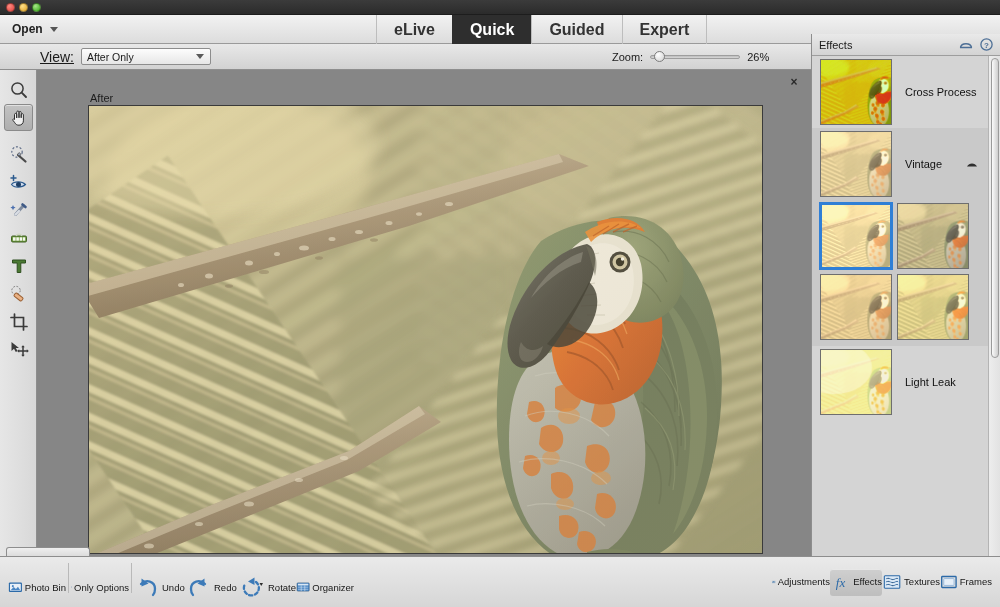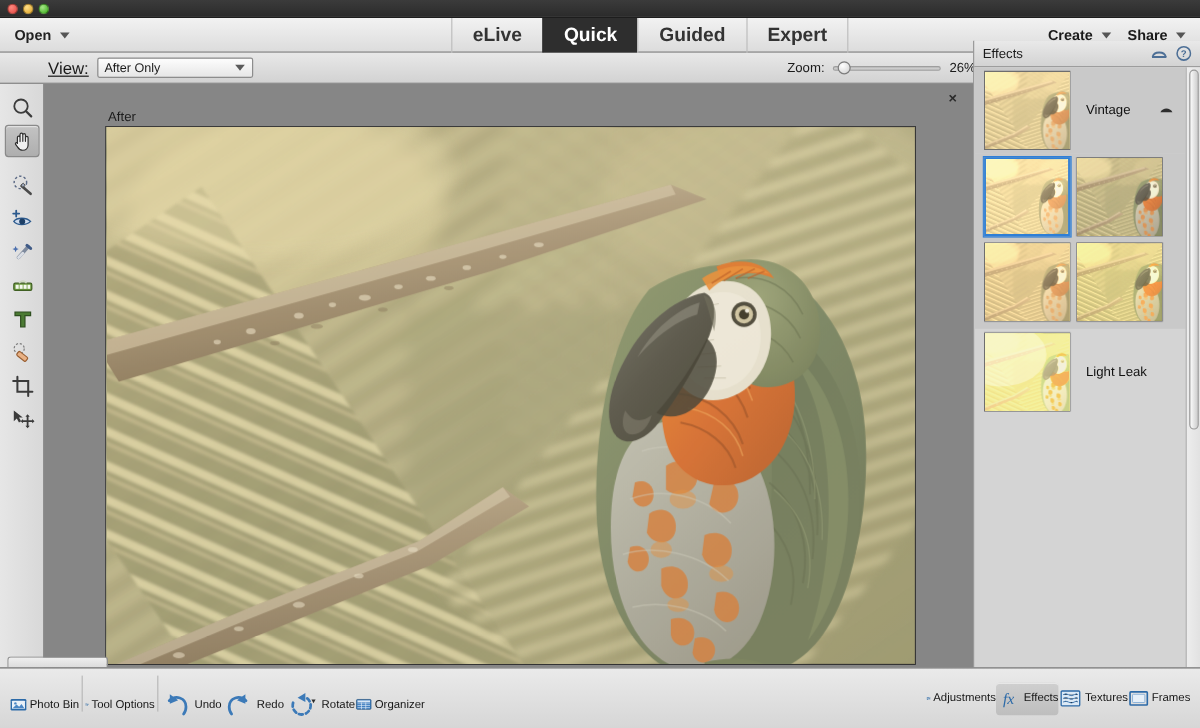--- a/index.html
+++ b/index.html
@@ -59,21 +59,21 @@
   .view-label { margin-left:40px; margin-right:7px; font-size:14px;text-decoration:underline; }
   .select {
     width:130px; height:17px;
     background:linear-gradient(#fdfdfd,#e6e6e6);
     border:1px solid #8d8d8d; border-radius:2px;
     display:flex; align-items:center; padding:0 5px;
     font-size:10.5px; position:relative;
   }
   .select .sc { position:absolute; right:6px; width:0;height:0;
     border-left:4px solid transparent;border-right:4px solid transparent;border-top:5px solid #5a5a5a; }
-  .zoomwrap { position:absolute; left:656px; display:flex; align-items:center; gap:7px; }
+  .zoomwrap { position:absolute; left:612px; display:flex; align-items:center; gap:7px; }
   .zoom-label{ font-size:11px; }
   .slider { position:relative; width:90px; height:11px; display:flex; align-items:center; }
   .slider .track { width:100%; height:4px; background:linear-gradient(#bdbdbd,#d8d8d8); border:1px solid #9e9e9e; border-radius:2px; }
   .slider .knob {
     position:absolute; left:4px; width:11px;height:11px;border-radius:50%;
     background:radial-gradient(circle at 35% 30%,#ffffff,#cfcfcf);
     border:1px solid #7d7d7d;
   }
   .zoom-val { font-size:11px; min-width:26px; }
 
@@ -517,30 +517,20 @@
         <span>Quick</span>
       </div>
       <div class="tab">
         <span>Guided</span>
       </div>
       <div class="tab">
         <span>Expert</span>
       </div>
     </div>
 
-    <div class="menu-right">
-      <div class="mi">
-        <span>Create</span>
-        <span class="caret"></span>
-      </div>
-      <div class="mi">
-        <span>Share</span>
-        <span class="caret"></span>
-      </div>
-    </div>
   </div>
 
   <div class="optionsbar">
     <span class="view-label">View:</span>
     <div class="select">
       <span>After Only</span>
       <span class="sc"></span>
     </div>
 
     <div class="zoomwrap">
@@ -660,20 +650,31 @@
         <svg width="13" height="13" viewBox="0 0 13 13">
           <circle cx="6.5" cy="6.5" r="5.6" fill="none" stroke="#4d6f96" stroke-width="1.3"></circle>
           <text x="6.5" y="9.6" font-size="8" font-family="Liberation Sans, sans-serif" fill="#4d6f96" text-anchor="middle" font-weight="bold">?</text>
         </svg>
       </span>
     </div>
 
     <div class="ep-body">
       <div class="ep-scroll">
 
+        <div class="fx-row">
+          <div class="fx-thumb">
+            <svg width="72" height="66" viewBox="0 0 675 449" preserveAspectRatio="xMidYMid slice">
+              <g filter="url(#blurXs)" style="filter:saturate(3.6) hue-rotate(-18deg) contrast(1.5)">
+                <use href="#photoArt"></use>
+              </g>
+              <rect width="675" height="449" fill="#00ff4c" opacity="0.16"></rect>
+            </svg>
+          </div>
+          <span class="fx-name">Cross Process</span>
+        </div>
 
 
         <div class="fx-row alt">
           <div class="fx-thumb">
             <svg width="72" height="66" viewBox="0 0 675 449" preserveAspectRatio="xMidYMid slice">
               <g style="filter:sepia(.45) saturate(1.1) brightness(1.12)">
                   <use href="#photoArt"></use>
                 </g>
               <rect width="675" height="449" fill="#e8c98a" opacity="0.18"></rect>
             </svg>
@@ -758,21 +759,21 @@
       </div>
 
       <div class="tb-divider"></div>
 
       <div class="tb-item wide">
         <svg width="26" height="22" viewBox="0 0 26 22">
           <path d="M3 5 h9 M3 9 h7 M3 13 h9 M3 17 h6" stroke="#2c6aa8" stroke-width="1.8" stroke-linecap="round"></path>
           <path d="M13 15 L20 7 L23 10 L16 18 L12.5 19 Z" fill="#3f7fc0" stroke="#23537f" stroke-width="1"></path>
           <path d="M19.5 7.5 L22.5 10.5" stroke="#1d4469" stroke-width="1.2"></path>
         </svg>
-        <span class="tb-label">Tool Options</span>
+        <span class="tb-label">Only Options</span>
       </div>
 
       <div class="tb-divider"></div>
 
       <div class="tb-item">
         <svg width="26" height="22" viewBox="0 0 26 22">
           <path d="M7 8 C12 3, 21 5, 21 13 C21 16, 20 18, 19 19" fill="none" stroke="#3c7ab8" stroke-width="2.3" stroke-linecap="round"></path>
           <path d="M7.5 2.5 L7.5 10.5 L14.5 7.5 Z" fill="#3c7ab8"></path>
         </svg>
         <span class="tb-label">Undo</span>

